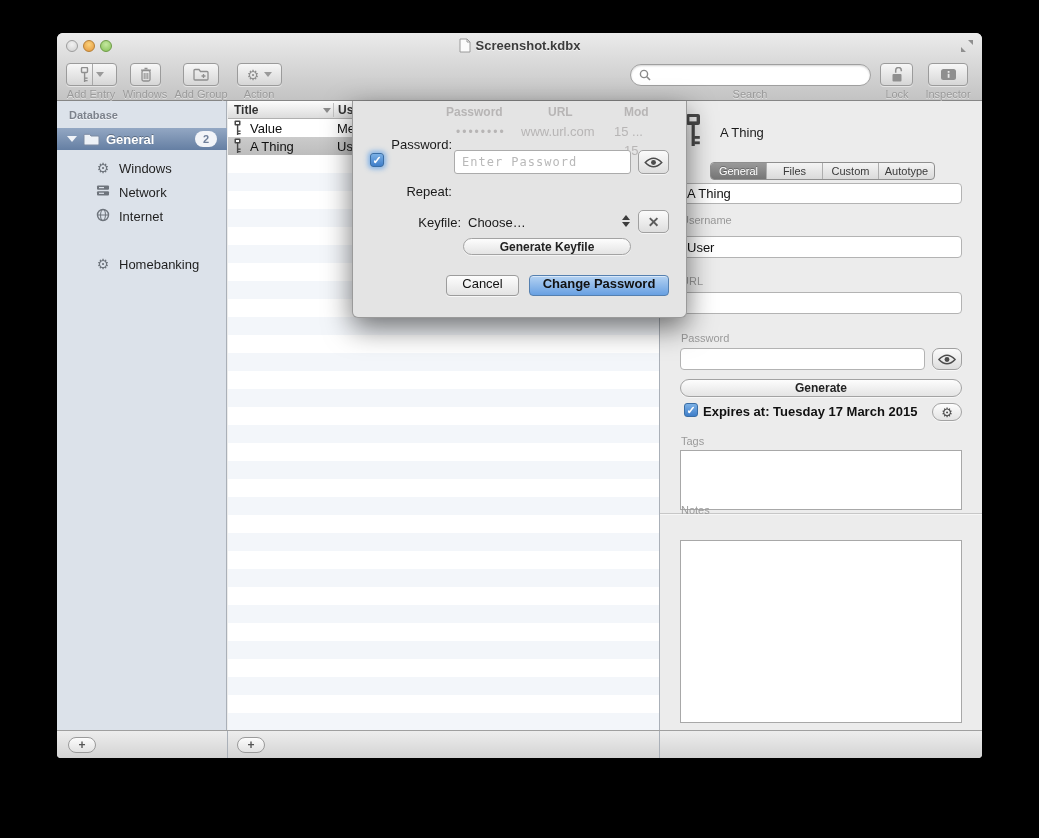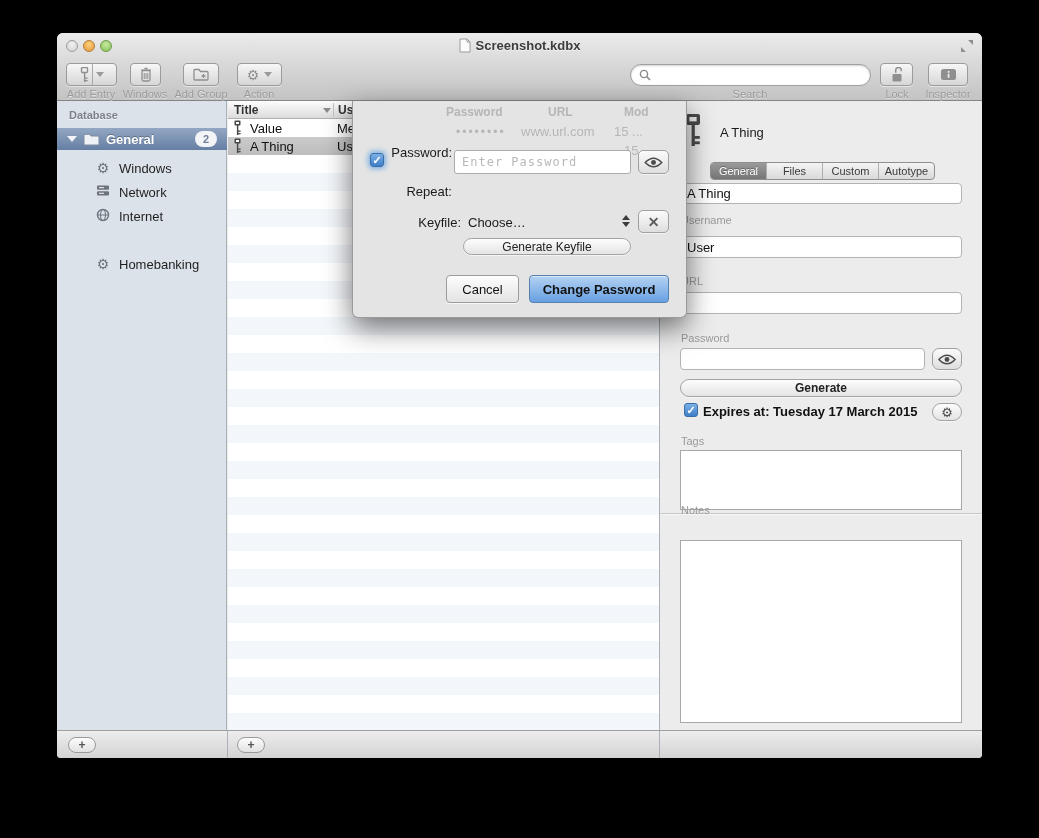--- a/index.html
+++ b/index.html
@@ -97,23 +97,23 @@
   .ghost { position:absolute; color:rgba(110,105,105,.38); font-size:12px; }
   .sh-label { position:absolute; font-size:13px; color:#1a1a1a; text-align:right; }
   .sh-fld { position:absolute; left:101px; width:177px; height:24px; background:#fff; border:1px solid #ababab;
             border-radius:3px; padding:0 7px; font-size:12px; outline:0;
             font-family:"DejaVu Sans Mono",monospace; letter-spacing:1px; color:#333; }
   .sh-fld::placeholder { color:#b9b9b9; }
   .stepper { position:absolute; left:268px; top:111px; width:9px; height:18px; display:flex; flex-direction:column; align-items:center; justify-content:center; gap:2px; }
   .stepper i { width:0; height:0; border-left:4px solid transparent; border-right:4px solid transparent; }
   .stepper .up { border-bottom:5px solid #3c3c3c; }
   .stepper .down { border-top:5px solid #3c3c3c; }
-  .btn { position:absolute; height:28px; border:1px solid #9c9c9c; border-radius:4px;
+  .btn { position:absolute; height:21px; border:1px solid #9c9c9c; border-radius:4px;
          background:linear-gradient(#fdfdfd,#e3e3e3); font-size:13px; color:#111;
-         display:flex; align-items:center; justify-content:center; box-shadow:0 1px 0 rgba(255,255,255,.7); }
+         display:flex; align-items:flex-start; justify-content:center; box-shadow:0 1px 0 rgba(255,255,255,.7); }
   .btn.default { background:linear-gradient(#b4d2f2,#68a0e2); border-color:#5580b0; font-weight:bold;
                  box-shadow:inset 0 1px 0 rgba(255,255,255,.5); }
   .focus-ring { box-shadow:0 0 5px 2px rgba(105,165,230,.8); }
 </style>
 </head>
 <body>
 
 <div id="screen">
 <div id="window">
 
@@ -338,21 +338,21 @@
 
     <span class="ghost" style="left:93px;top:4px;font-weight:bold">Password</span>
     <span class="ghost" style="left:195px;top:4px;font-weight:bold">URL</span>
     <span class="ghost" style="left:271px;top:4px;font-weight:bold">Mod</span>
     <span class="ghost" style="left:103px;top:24px;letter-spacing:2px">••••••••</span>
     <span class="ghost" style="left:168px;top:23px;font-size:13px">www.url.com</span>
     <span class="ghost" style="left:261px;top:23px;font-size:13px">15 ...</span>
     <span class="ghost" style="left:271px;top:42px;font-size:13px">15</span>
 
     <div class="cb abs focus-ring" style="left:17px;top:52px">✓</div>
-    <div class="sh-label" style="left:0;top:44px;width:99px">Password:</div>
+    <div class="sh-label" style="left:0;top:36px;width:99px">Password:</div>
     <input class="sh-fld" style="top: 49px;" placeholder="Enter Password">
     <div class="sq-btn" style="left:285px;top:49px;width:31px;height:24px">
       <svg width="19" height="11" viewBox="0 0 20 12">
             <path d="M1 6 Q10 -3.5 19 6 Q10 15.5 1 6z" fill="none" stroke="#4c4c4c" stroke-width="1.6"></path>
             <circle cx="10" cy="6" r="2.7" fill="#4c4c4c"></circle>
           </svg>
     </div>
 
     <div class="sh-label" style="left:0;top:83px;width:99px">Repeat:</div>
 
@@ -360,21 +360,21 @@
     <div class="abs" style="left:115px;top:114px;font-size:13px;color:#1a1a1a">Choose…</div>
     <div class="stepper">
           <i class="up"></i>
           <i class="down"></i>
         </div>
     <div class="sq-btn" style="left:285px;top:109px;width:31px;height:23px;font-size:14px;font-weight:bold;color:#5c5c5c">
           <span>✕</span>
         </div>
 
     <div class="pill" style="left:110px;top:137px;width:168px;height:17px">
-          <span style="font-weight:normal">Generate Keyfile</span>
+          <span style="font-weight:bold">Generate Keyfile</span>
         </div>
 
     <div class="btn" style="left:93px;top:174px;width:73px">
           <span>Cancel</span>
         </div>
     <div class="btn default" style="left:176px;top:174px;width:140px">
           <span>Change Password</span>
         </div>
   </div>
 

